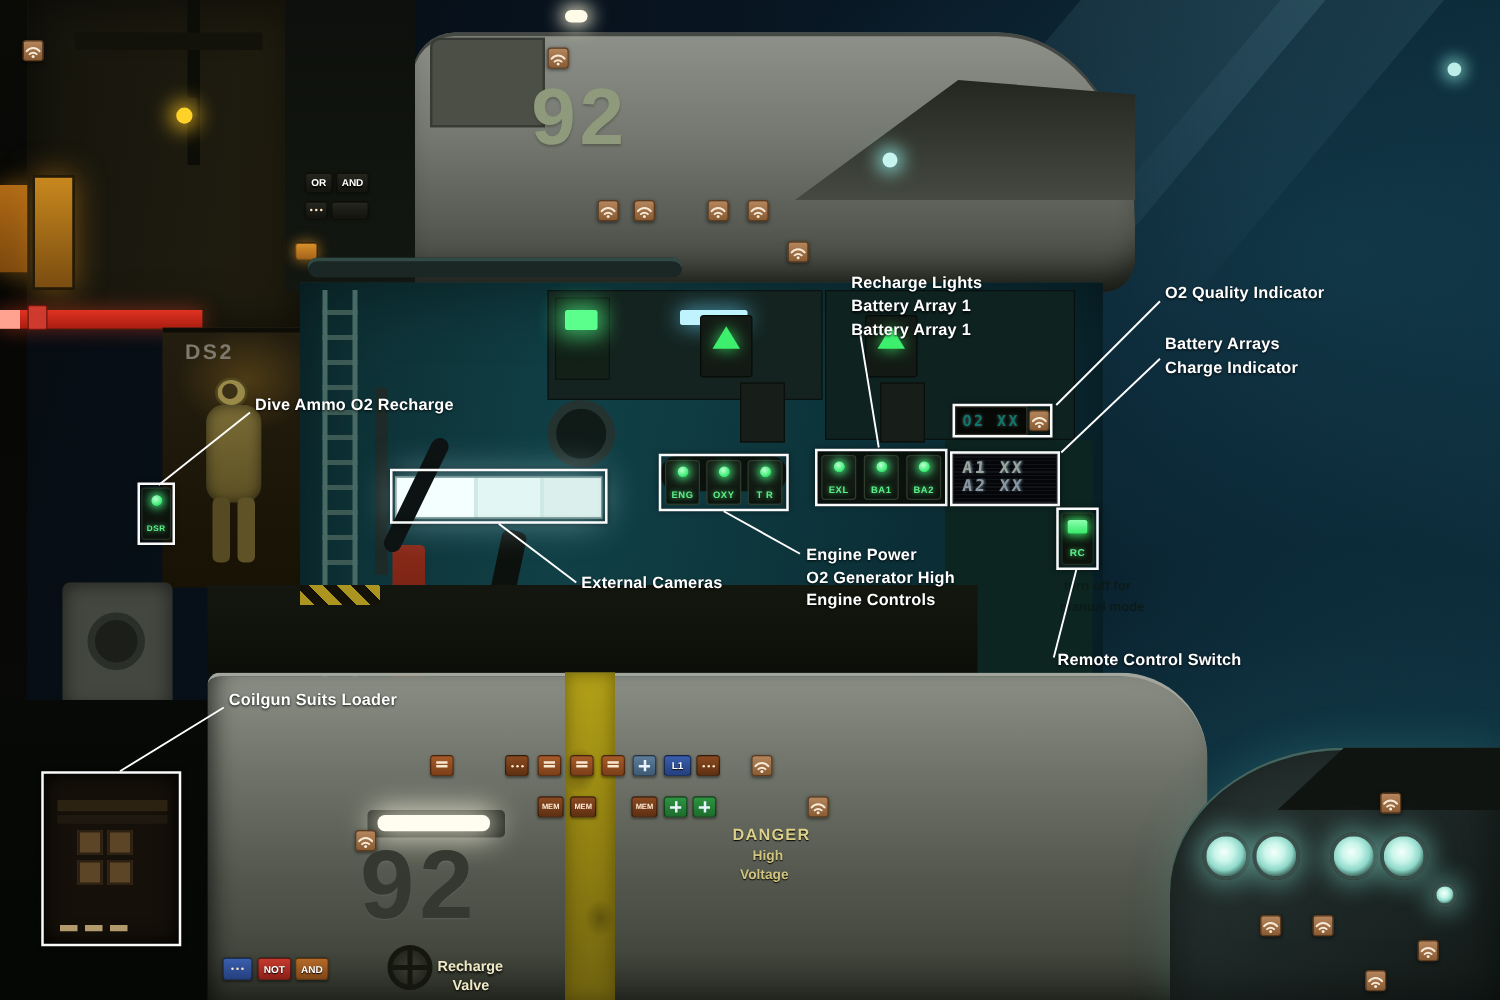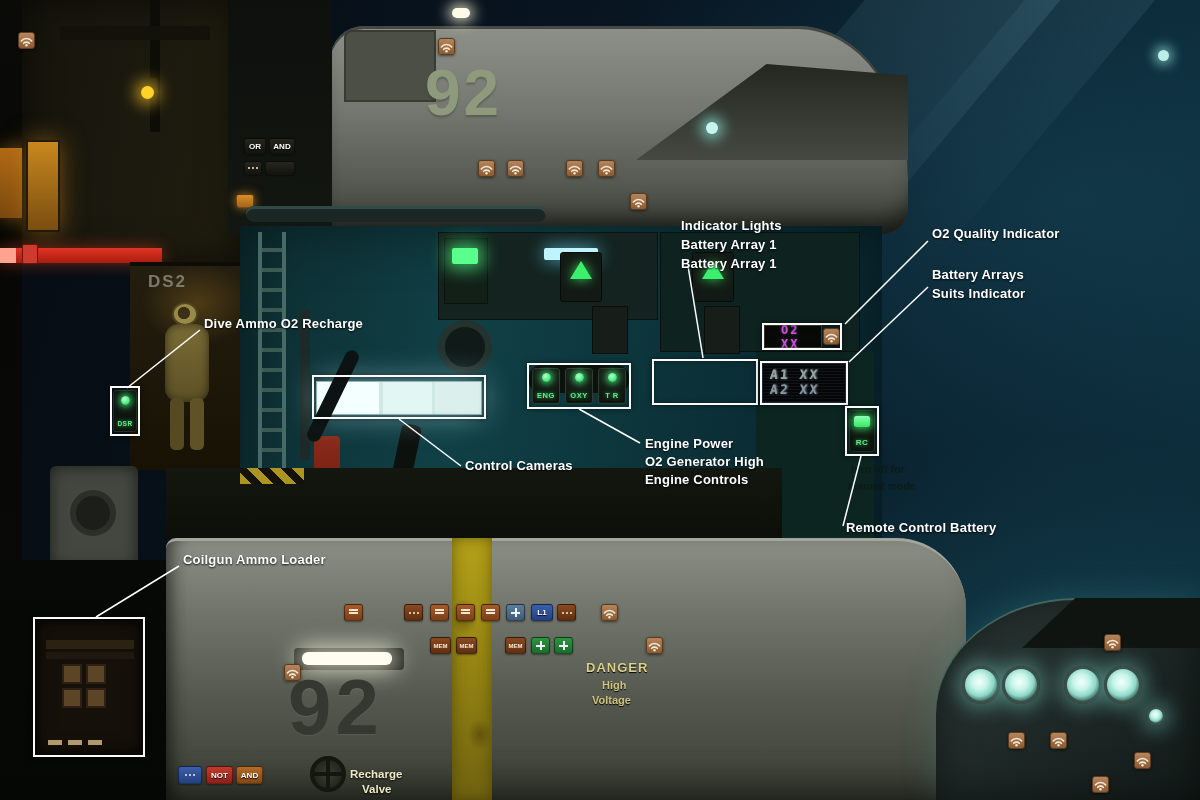--- a/index.html
+++ b/index.html
@@ -372,24 +372,38 @@
     <div class="gbtn" style="left:36px;top:3px">
       <span class="led"></span>
       <span class="glabel">OXY</span>
       </div>
     <div class="gbtn" style="left:69px;top:3px">
       <span class="led"></span>
       <span class="glabel">T R</span>
       </div>
   </div>
 
+  <div class="abs" style="left:654px;top:361px;width:102px;height:42px;background:#0b120d;border-radius:2px">
+    <div class="gbtn" style="left:3px;top:3px">
+      <span class="led"></span>
+      <span class="glabel">EXL</span>
+      </div>
+    <div class="gbtn" style="left:37px;top:3px">
+      <span class="led"></span>
+      <span class="glabel">BA1</span>
+      </div>
+    <div class="gbtn" style="left:71px;top:3px">
+      <span class="led"></span>
+      <span class="glabel">BA2</span>
+      </div>
+  </div>
 
   <div class="abs" style="left:764px;top:325px;width:58px;height:23px;background:#070907;border:1px solid #3c3c30;
     display:flex;align-items:center">
-    <span class="mono" style="font-weight:bold;font-size:12px;color:#d946ef;letter-spacing:2px;padding-left:16px;
+    <span class="mono" style="font-weight:bold;font-size:12px;color:#0f766e;letter-spacing:2px;padding-left:5px;
       text-shadow:0 0 3px rgba(200,255,220,.35)">O2 XX</span>
   </div>
   <span class="wifi" style="left:823px;top:328px"><svg viewBox="0 0 16 16">
         <path d="M2.5 8.5a7 7 0 0 1 11 0"></path>
         <path d="M5 11a4.2 4.2 0 0 1 6 0"></path>
         <circle cx="8" cy="13" r="1.3"></circle>
       </svg></span>
 
   <div class="abs" style="left:762px;top:363px;width:84px;height:40px;border:1px solid #2c3038;padding:3px 0 0 7px;
     background:repeating-linear-gradient(0deg,rgba(255,255,255,.05) 0 1px,transparent 1px 3px),#04060a">
@@ -420,26 +434,26 @@
     <polyline points="399,419 461,466"></polyline>
     <polyline points="579,409 640,443"></polyline>
     <polyline points="688,266 703,358"></polyline>
     <polyline points="928,241 845,324"></polyline>
     <polyline points="928,287 849,362"></polyline>
     <polyline points="861,456 843,526"></polyline>
     <polyline points="179,566 96,617"></polyline>
   </svg>
 
   <div class="alabel" style="left:204px;top:316px">Dive Ammo O2 Recharge</div>
-  <div class="alabel" style="left:465px;top:458px">Control Cameras</div>
+  <div class="alabel" style="left:465px;top:458px">External Cameras</div>
   <div class="alabel" style="left:645px;top:436px">Engine Power</div>
   <div class="alabel" style="left:645px;top:454px">O2 Generator High</div>
   <div class="alabel" style="left:645px;top:472px">Engine Controls</div>
-  <div class="alabel" style="left:681px;top:218px">Indicator Lights</div>
+  <div class="alabel" style="left:681px;top:218px">Recharge Lights</div>
   <div class="alabel" style="left:681px;top:237px">Battery Array 1</div>
   <div class="alabel" style="left:681px;top:256px">Battery Array 1</div>
   <div class="alabel" style="left:932px;top:226px">O2 Quality Indicator</div>
   <div class="alabel" style="left:932px;top:267px">Battery Arrays</div>
-  <div class="alabel" style="left:932px;top:286px">Suits Indicator</div>
-  <div class="alabel" style="left:846px;top:520px">Remote Control Battery</div>
-  <div class="alabel" style="left:183px;top:552px">Coilgun Ammo Loader</div>
+  <div class="alabel" style="left:932px;top:286px">Charge Indicator</div>
+  <div class="alabel" style="left:846px;top:520px">Remote Control Switch</div>
+  <div class="alabel" style="left:183px;top:552px">Coilgun Suits Loader</div>
 
 </div>
 
 </body></html>

